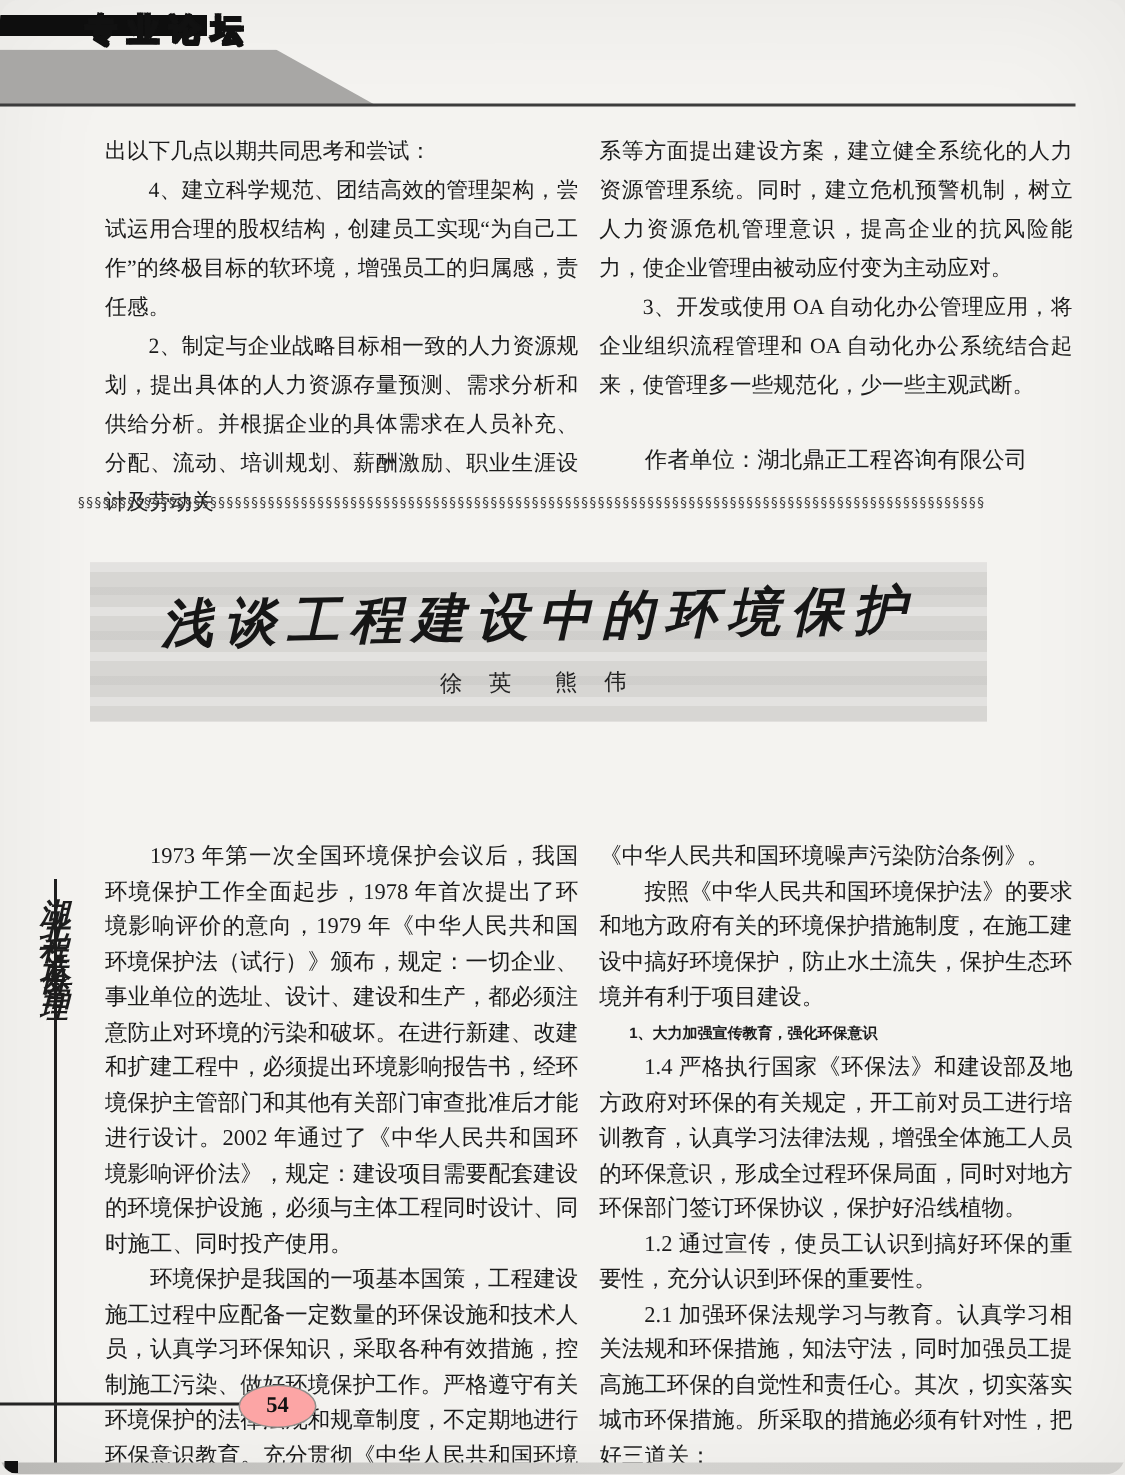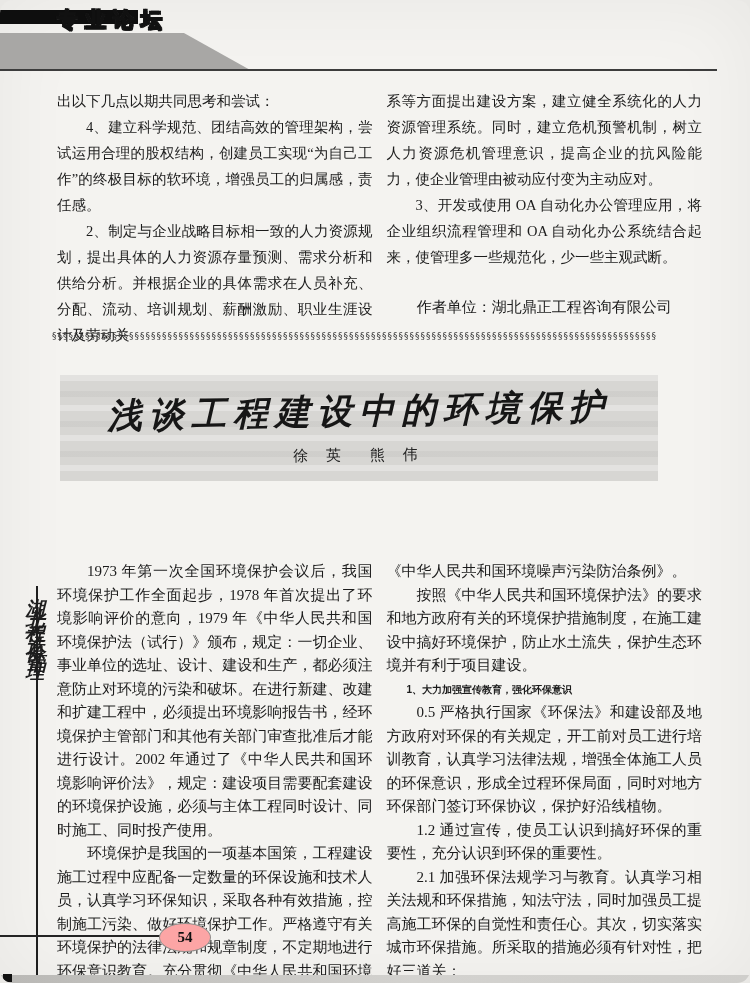--- a/index.html
+++ b/index.html
@@ -20,21 +20,21 @@
   }
   .banner-text {
     position:absolute; left:57px; top:6px;
     font-family:"Liberation Sans","DejaVu Sans",sans-serif;
     font-weight:bold; font-size:21px; letter-spacing:7px; color:#ffffff;
     -webkit-text-stroke:1.4px #111;
     text-shadow:-1px -1px 0 #111,1px -1px 0 #111,-1px 1px 0 #111,1px 1px 0 #111;
   }
   .header-rule { position:absolute; left:0; top:69px; width:717px; height:2px; background:#3c3c3c; }
   
-  .cols { position:absolute; left:57px; width:645px; display:flex; gap:14px; text-align:justify; }
+  .cols { position:absolute; left:70px; width:645px; display:flex; gap:14px; text-align:justify; }
   .col { flex:1; min-width:0; }
   .cols p { margin:0; }
   .indent { text-indent:2em; }
   .top-section { top:88px; font-size:14.5px; line-height:26px; }
   .affiliation {
     font-family:"Liberation Sans","DejaVu Sans",sans-serif;
     font-weight:normal; text-align:center; margin-top:24px !important; font-size:15px;
   }
   
   .ornament {
@@ -123,21 +123,21 @@
 
   <section class="cols main-section">
     <div class="col">
       <p class="indent">1973 年第一次全国环境保护会议后，我国环境保护工作全面起步，1978 年首次提出了环境影响评价的意向，1979 年《中华人民共和国环境保护法（试行）》颁布，规定：一切企业、事业单位的选址、设计、建设和生产，都必须注意防止对环境的污染和破坏。在进行新建、改建和扩建工程中，必须提出环境影响报告书，经环境保护主管部门和其他有关部门审查批准后才能进行设计。2002 年通过了《中华人民共和国环境影响评价法》，规定：建设项目需要配套建设的环境保护设施，必须与主体工程同时设计、同时施工、同时投产使用。</p>
       <p class="indent">环境保护是我国的一项基本国策，工程建设施工过程中应配备一定数量的环保设施和技术人员，认真学习环保知识，采取各种有效措施，控制施工污染、做好环境保护工作。严格遵守有关环境保护的法律法规和规章制度，不定期地进行环保意识教育。充分贯彻《中华人民共和国环境保护法》和</p>
     </div>
     <div class="col">
       <p>《中华人民共和国环境噪声污染防治条例》。</p>
       <p class="indent">按照《中华人民共和国环境保护法》的要求和地方政府有关的环境保护措施制度，在施工建设中搞好环境保护，防止水土流失，保护生态环境并有利于项目建设。</p>
       <p class="section-heading">1、大力加强宣传教育，强化环保意识</p>
-      <p class="indent">0.5 严格执行国家《环保法》和建设部及地方政府对环保的有关规定，开工前对员工进行培训教育，认真学习法律法规，增强全体施工人员的环保意识，形成全过程环保局面，同时对地方环保部门签订环保协议，保护好沿线植物。</p>
+      <p class="indent">1.4 严格执行国家《环保法》和建设部及地方政府对环保的有关规定，开工前对员工进行培训教育，认真学习法律法规，增强全体施工人员的环保意识，形成全过程环保局面，同时对地方环保部门签订环保协议，保护好沿线植物。</p>
       <p class="indent">1.2 通过宣传，使员工认识到搞好环保的重要性，充分认识到环保的重要性。</p>
       <p class="indent">2.1 加强环保法规学习与教育。认真学习相关法规和环保措施，知法守法，同时加强员工提高施工环保的自觉性和责任心。其次，切实落实城市环保措施。所采取的措施必须有针对性，把好三道关：</p>
     </div>
   </section>
 
   <div class="side-line"></div>
   <div class="side-text">湖北工程造价管理</div>
 
   <div class="footer-line"></div>
   <div class="page-oval">

